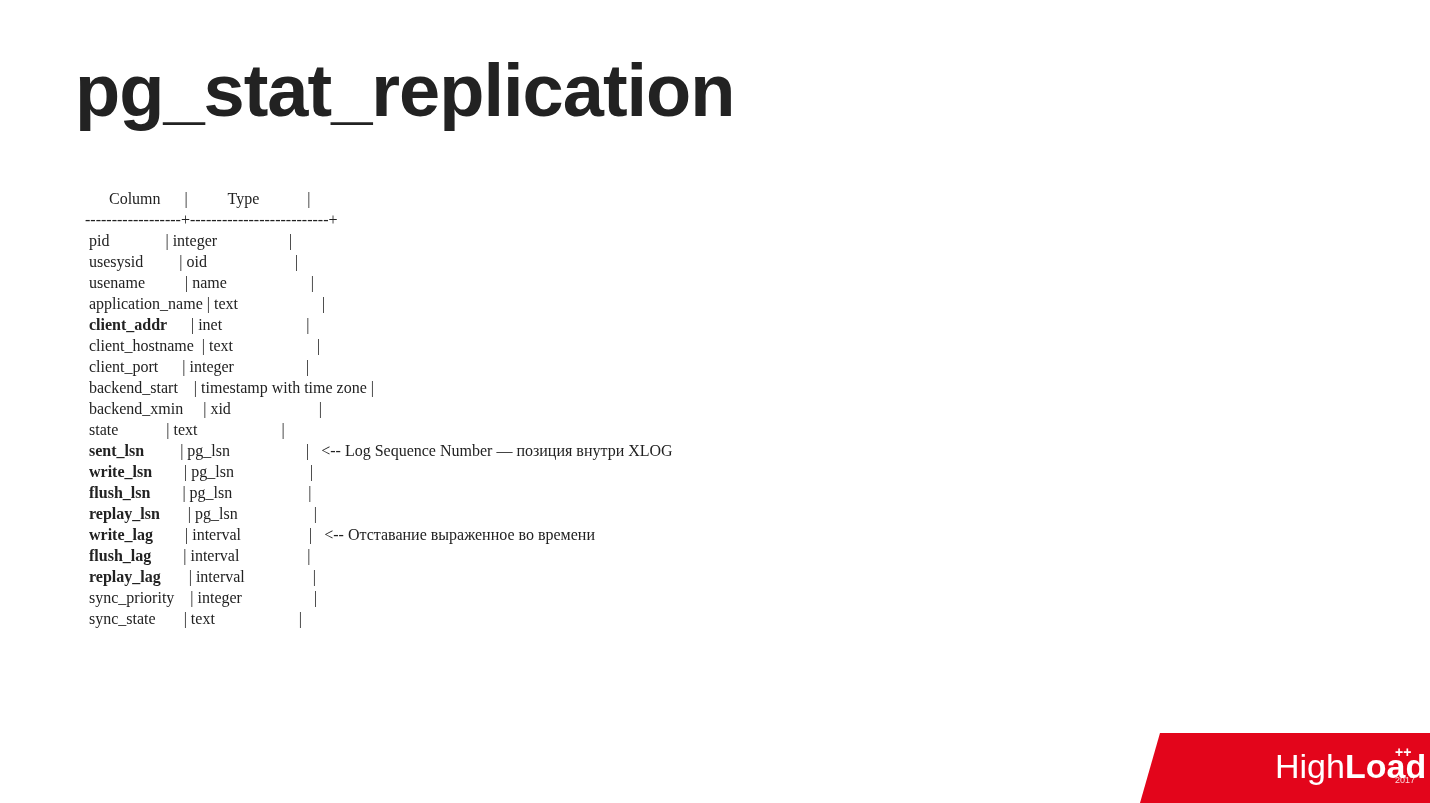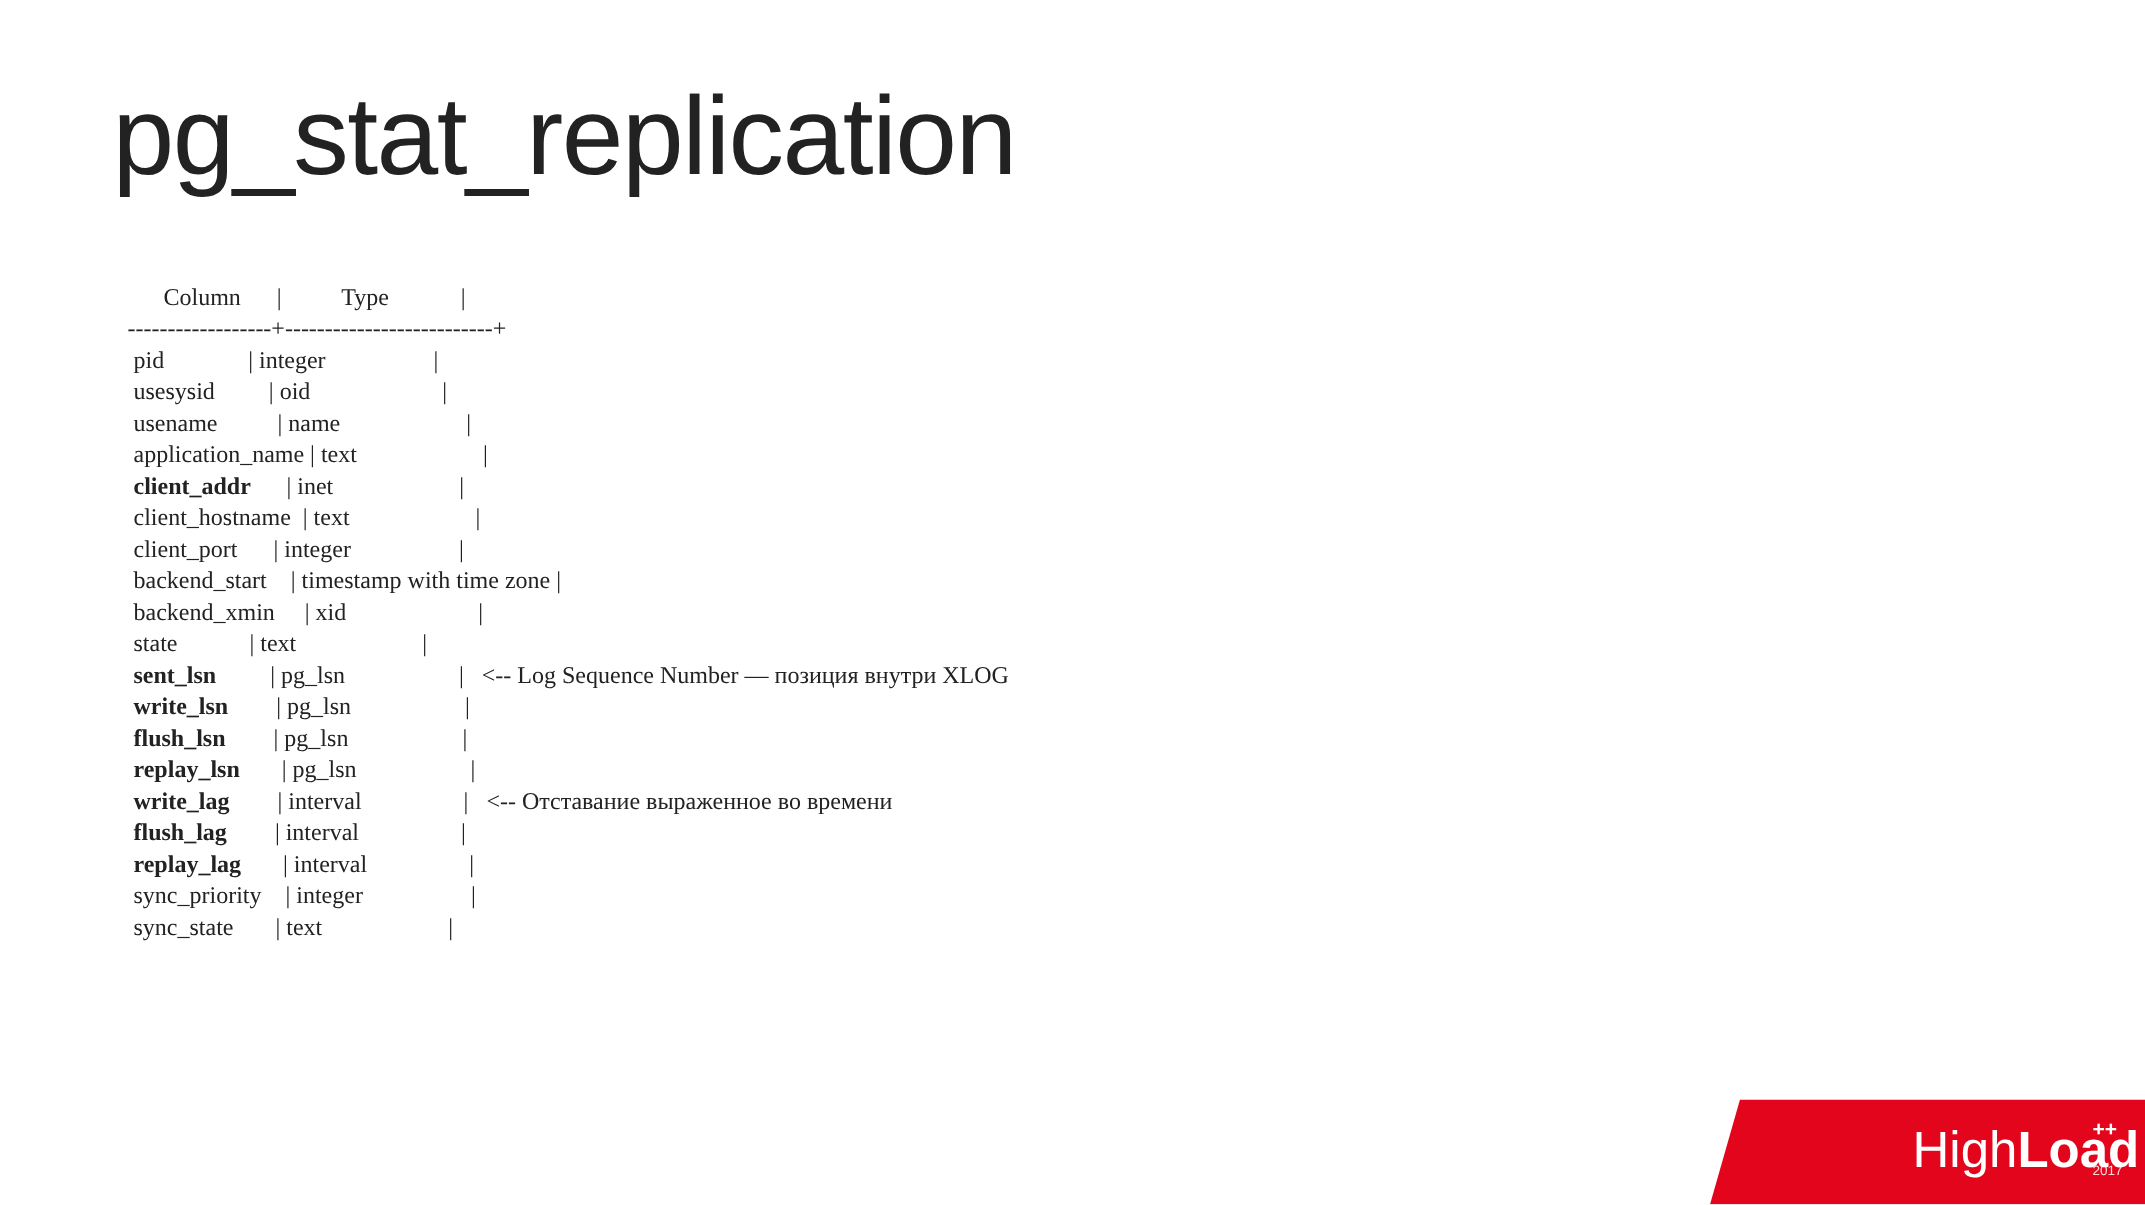--- a/index.html
+++ b/index.html
@@ -6,21 +6,21 @@
     body {
       width: 1430px;
       height: 803px;
       background: #ffffff;
       font-family: Arial, Helvetica, sans-serif;
       position: relative;
       overflow: hidden;
     }
     .slide-title {
       font-size: 74px;
-      font-weight: 400;
+      font-weight: 700;
       color: #222;
       padding: 48px 0 0 75px;
       letter-spacing: -1px;
     }
     .code-block {
       font-family: Liberation Serif, serif;
       font-size: 16px;
       line-height: 21px;
       color: #222;
       white-space: pre;

